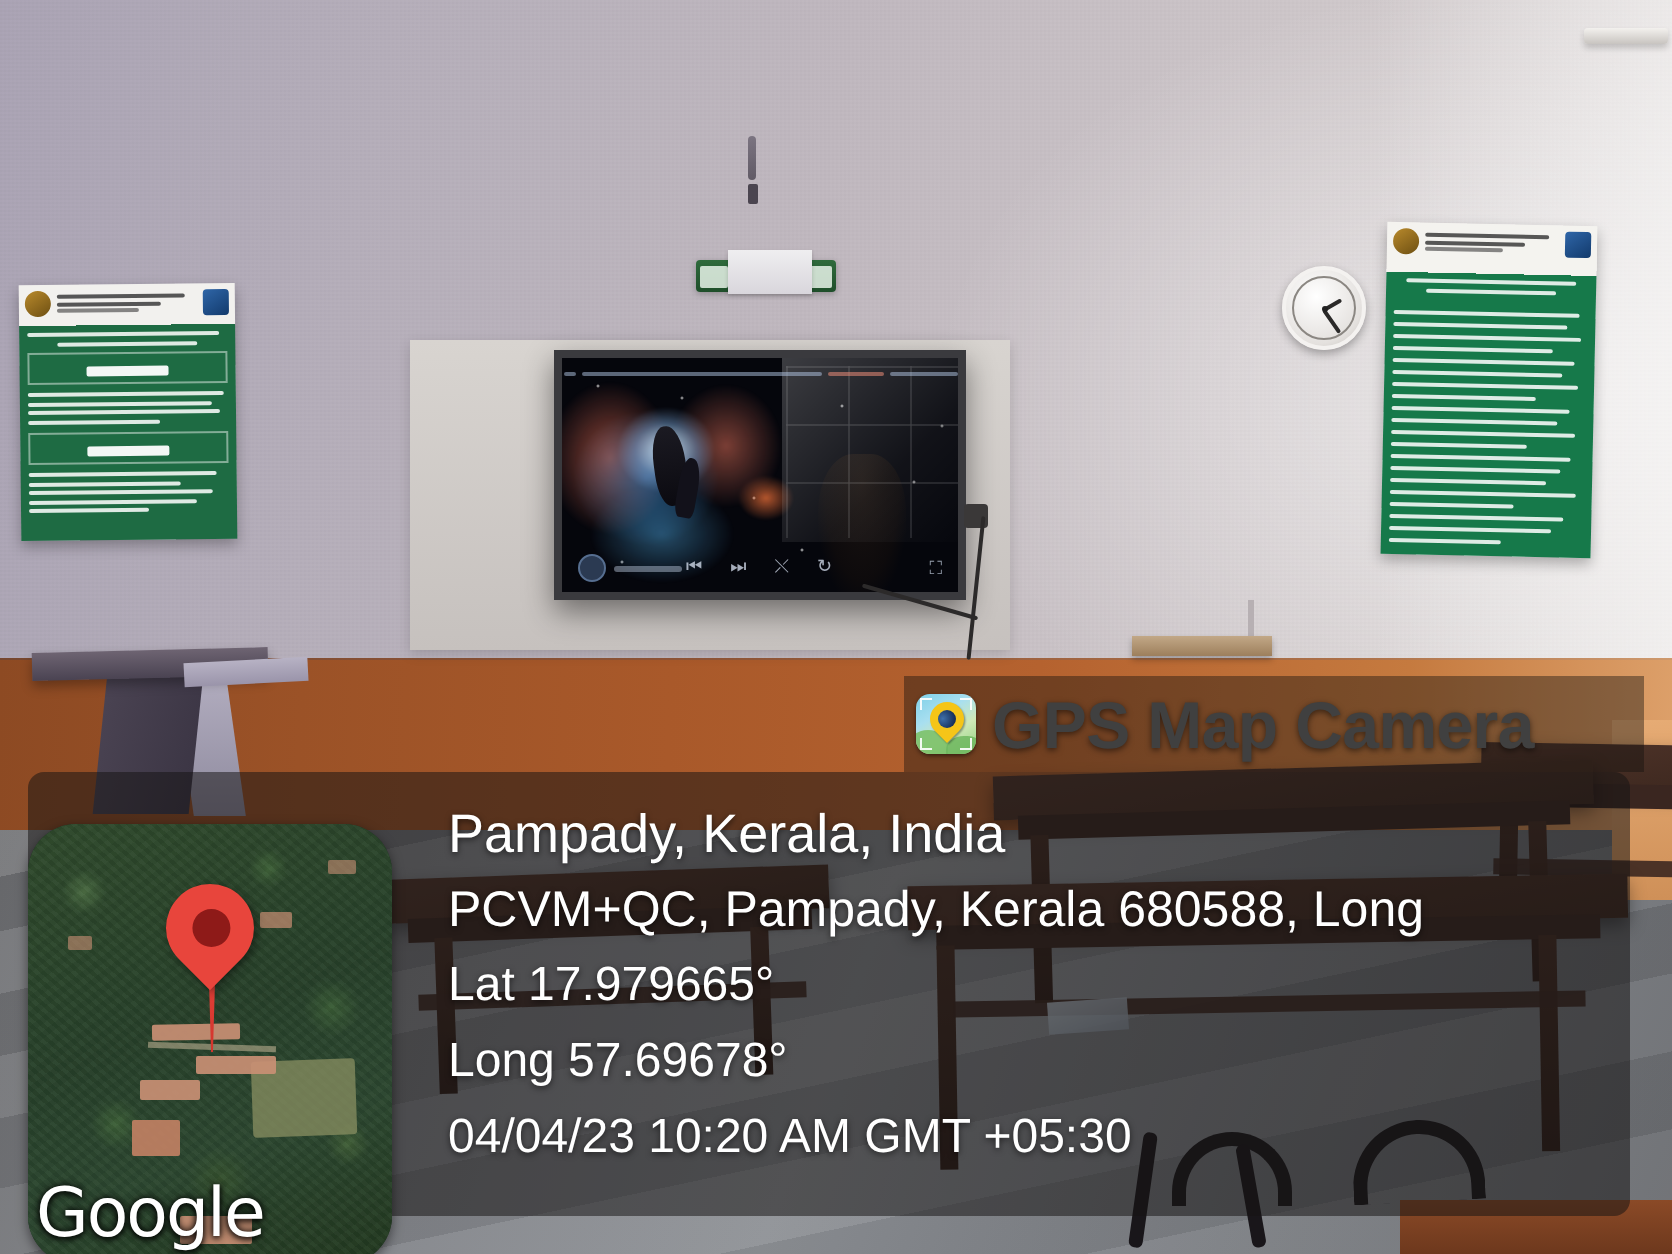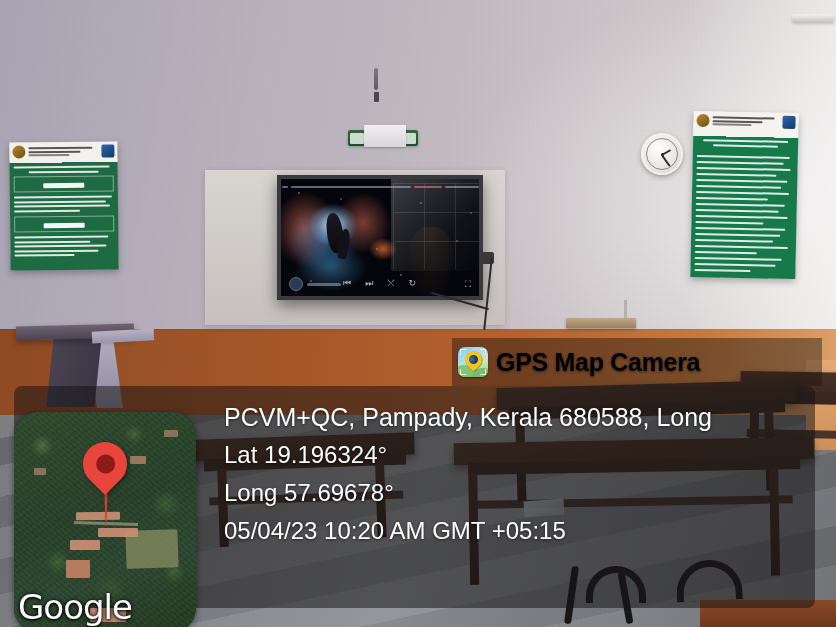--- a/index.html
+++ b/index.html
@@ -303,21 +303,21 @@
   .gps-icon .pin::after{
     content:"";position:absolute;left:50%;top:50%;width:9px;height:9px;margin:-4.5px 0 0 -4.5px;
     background:radial-gradient(circle at 35% 32%,#3f6fa8,#17315c 70%);border-radius:50%;
   }
   .gps-icon .corner{position:absolute;width:5px;height:5px;border:1.5px solid rgba(255,255,255,.9);}
   .gps-icon .c1{left:2px;top:2px;border-right:none;border-bottom:none;}
   .gps-icon .c2{right:2px;top:2px;border-left:none;border-bottom:none;}
   .gps-icon .c3{left:2px;bottom:2px;border-right:none;border-top:none;}
   .gps-icon .c4{right:2px;bottom:2px;border-left:none;border-top:none;}
   .gps-title-text{
-    color:#000000;font-size:25px;font-weight:700;letter-spacing:-.3px;white-space:nowrap;
+    color:#404040;font-size:33px;font-weight:700;letter-spacing:-.3px;white-space:nowrap;
     text-shadow:0 1px 3px rgba(0,0,0,.55);line-height:1;text-align:right;
   }
 
   
   .info-panel{
     position:absolute;left:14px;top:386px;width:801px;height:222px;
     background:rgba(22,20,19,.52);border-radius:8px;
   }
   .info-lines{
     position:absolute;left:196px;top:0;right:0;bottom:0;
@@ -576,24 +576,25 @@
       <span class="corner c1"></span>
         <span class="corner c2"></span>
       <span class="corner c3"></span>
         <span class="corner c4"></span>
     </span>
     <span class="gps-title-text">GPS Map Camera</span>
   </div>
 
   <div class="info-panel">
     <div class="info-lines">
+      <div class="ln ln-place">Pampady, Kerala, India</div>
       <div class="ln ln-addr">PCVM+QC, Pampady, Kerala 680588, Long</div>
-      <div class="ln ln-lat">Lat 19.196324°</div>
+      <div class="ln ln-lat">Lat 17.979665°</div>
       <div class="ln ln-long">Long 57.69678°</div>
-      <div class="ln ln-time">05/04/23 10:20 AM GMT +05:15</div>
+      <div class="ln ln-time">04/04/23 10:20 AM GMT +05:30</div>
     </div>
   </div>
 
   <div class="map-thumb">
     <div class="map-sat"></div>
     <div class="map-noise"></div>
     <div class="field"></div>
     <div class="path"></div>
     <div class="roof r1"></div>
     <div class="roof r2"></div>

